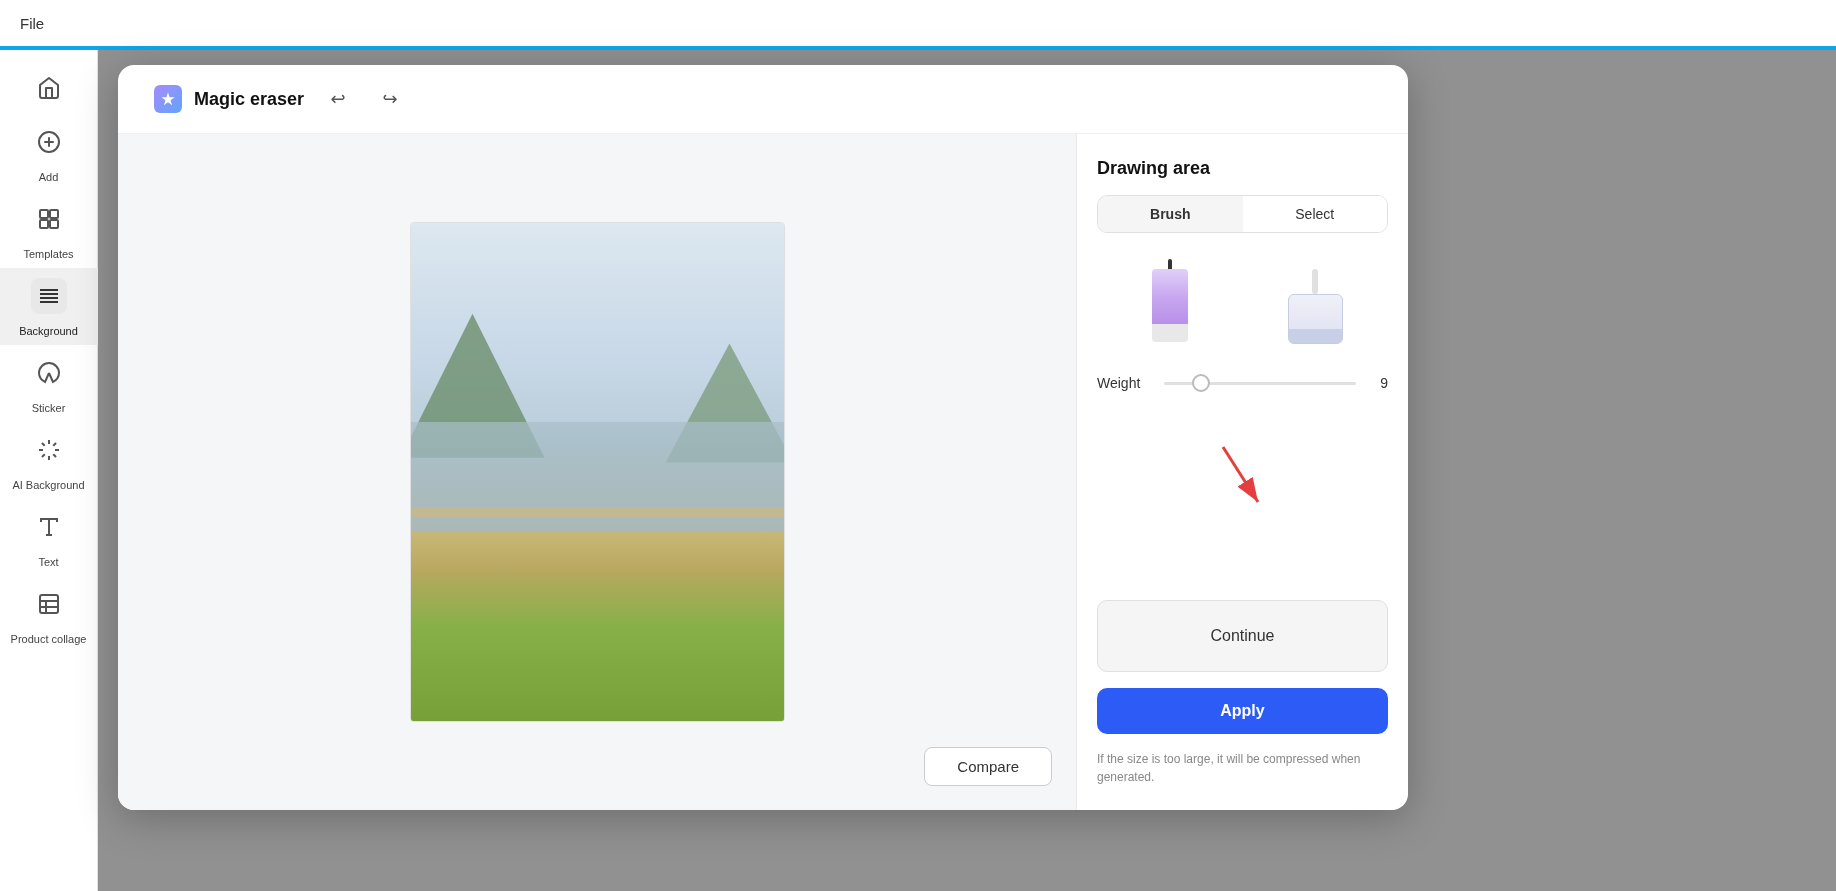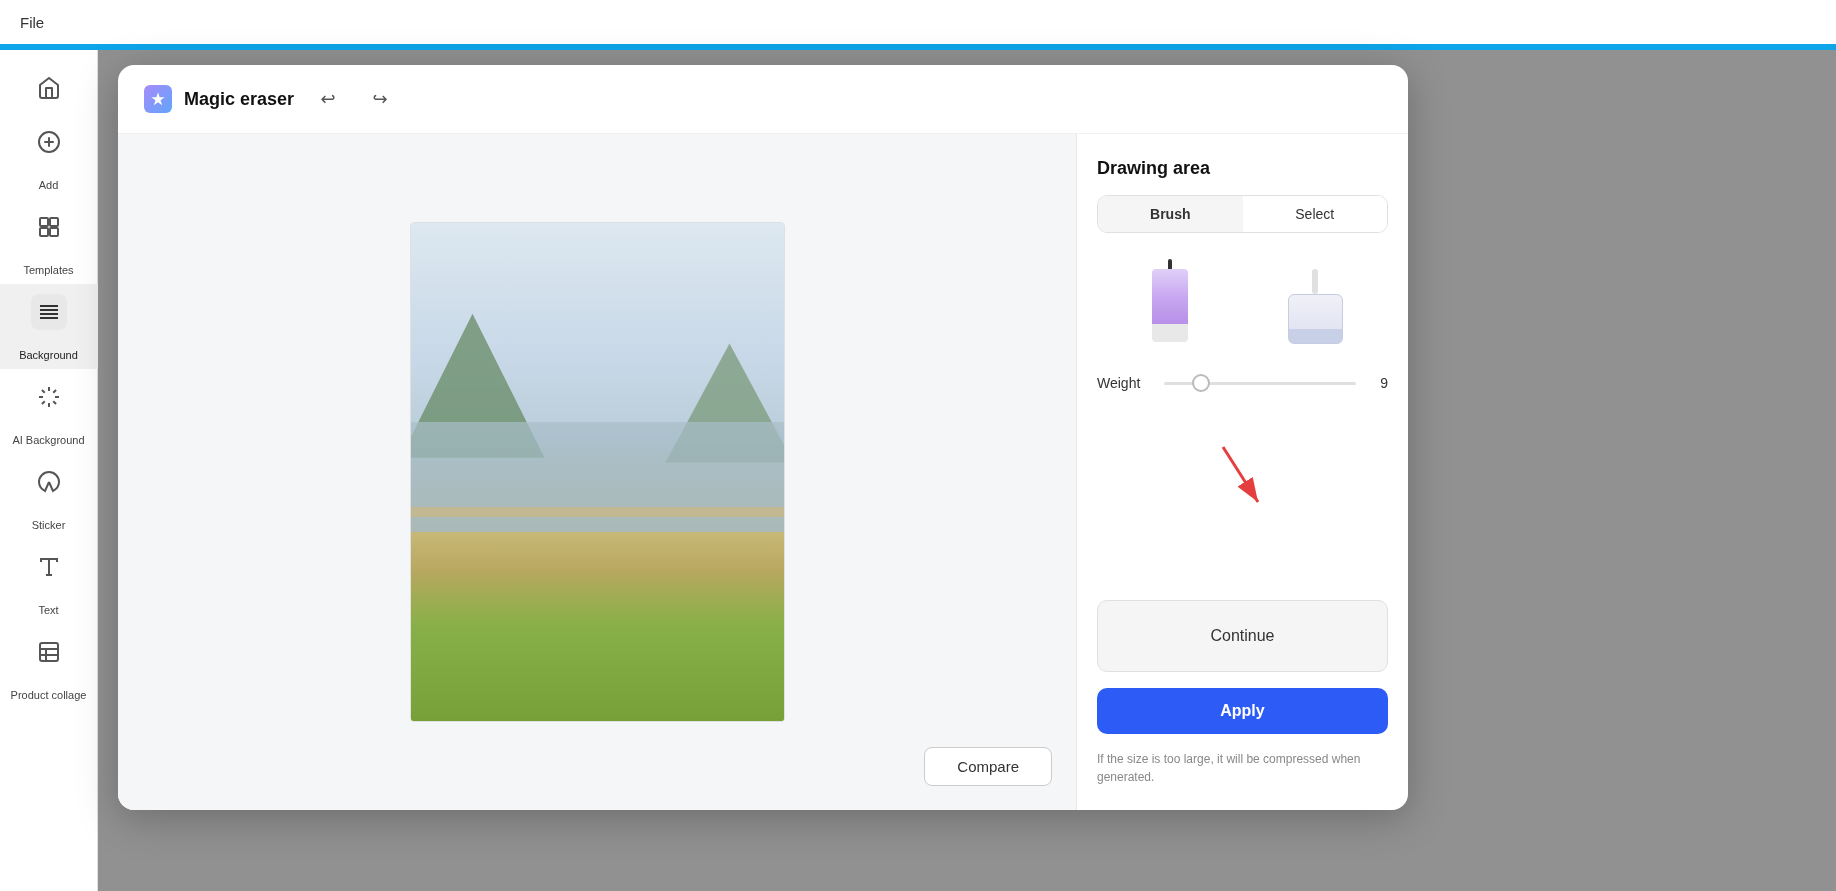--- a/index.html
+++ b/index.html
@@ -22,21 +22,21 @@
     }
     .sidebar-item {
       width: 98px;
       display: flex;
       flex-direction: column;
       align-items: center;
       padding: 10px 0 8px;
       cursor: pointer;
       color: #444;
       font-size: 11px;
-      gap: 19px;
+      gap: 11px;
     }
     .sidebar-item.active {
       color: #222;
       background: #f0f0f0;
     }
     .sidebar-item .icon-wrap {
       width: 36px; height: 36px;
       display: flex; align-items: center; justify-content: center;
       border-radius: 8px;
     }
@@ -75,21 +75,21 @@
       box-shadow: 0 8px 40px rgba(0,0,0,0.25);
       display: flex;
       flex-direction: column;
       overflow: hidden;
     }
 
     
     .modal-header {
       display: flex;
       align-items: center;
-      padding: 16px 26px;
+      padding: 16px 36px;
       gap: 12px;
       border-bottom: 1px solid #f0f0f0;
       flex-shrink: 0;
     }
     .modal-title-icon {
       width: 28px; height: 28px;
       background: linear-gradient(135deg, #a78bfa, #60a5fa);
       border-radius: 6px;
       display: flex; align-items: center; justify-content: center;
       color: white; font-size: 14px;
@@ -408,21 +408,21 @@
       color: #888;
       line-height: 1.5;
     }
 
     
     .top-bar {
       position: absolute;
       left: 0; top: 0; right: 0;
       height: 50px;
       background: #fff;
-      border-bottom: 6px solid #0ea5e9;
+      border-bottom: 4px solid #0ea5e9;
       display: flex;
       align-items: center;
       padding: 0 20px;
       z-index: 2;
     }
 
     
     .arrow-svg {
       position: absolute;
       top: 30px;
@@ -474,46 +474,46 @@
   <div class="sidebar-item active">
     <div class="icon-wrap">
       <svg width="24" height="24" viewBox="0 0 24 24" fill="none" stroke="#333" stroke-width="2">
         <line x1="3" y1="6" x2="21" y2="6"></line>
         <line x1="3" y1="10" x2="21" y2="10"></line>
         <line x1="3" y1="14" x2="21" y2="14"></line>
         <line x1="3" y1="18" x2="21" y2="18"></line>
       </svg>
     </div>
     <span>Background</span>
+  </div>
+
+  <div class="sidebar-item">
+    <div class="icon-wrap">
+      <svg width="24" height="24" viewBox="0 0 24 24" fill="none" stroke="#555" stroke-width="2">
+        <path d="M12 2a10 10 0 0110 10c0 4-2.5 7-6 9l-4-9"></path>
+        <path d="M12 2a10 10 0 00-10 10c0 4 2.5 7 6 9l4-9"></path>
+      </svg>
+    </div>
+    <span>Sticker</span>
   </div>
 
   <div class="sidebar-item">
     <div class="icon-wrap">
       <svg width="24" height="24" viewBox="0 0 24 24" fill="none" stroke="#555" stroke-width="2">
         <line x1="12" y1="2" x2="12" y2="6"></line>
         <line x1="12" y1="18" x2="12" y2="22"></line>
         <line x1="4.93" y1="4.93" x2="7.76" y2="7.76"></line>
         <line x1="16.24" y1="16.24" x2="19.07" y2="19.07"></line>
         <line x1="2" y1="12" x2="6" y2="12"></line>
         <line x1="18" y1="12" x2="22" y2="12"></line>
         <line x1="4.93" y1="19.07" x2="7.76" y2="16.24"></line>
         <line x1="16.24" y1="7.76" x2="19.07" y2="4.93"></line>
       </svg>
     </div>
     <span>AI Background</span>
-  </div>
-
-  <div class="sidebar-item">
-    <div class="icon-wrap">
-      <svg width="24" height="24" viewBox="0 0 24 24" fill="none" stroke="#555" stroke-width="2">
-        <path d="M12 2a10 10 0 0110 10c0 4-2.5 7-6 9l-4-9"></path>
-        <path d="M12 2a10 10 0 00-10 10c0 4 2.5 7 6 9l4-9"></path>
-      </svg>
-    </div>
-    <span>Sticker</span>
   </div>
 
   <div class="sidebar-item">
     <div class="icon-wrap">
       <svg width="24" height="24" viewBox="0 0 24 24" fill="none" stroke="#555" stroke-width="2">
         <polyline points="4 7 4 4 20 4 20 7"></polyline>
         <line x1="9" y1="20" x2="15" y2="20"></line>
         <line x1="12" y1="4" x2="12" y2="20"></line>
       </svg>
     </div>

